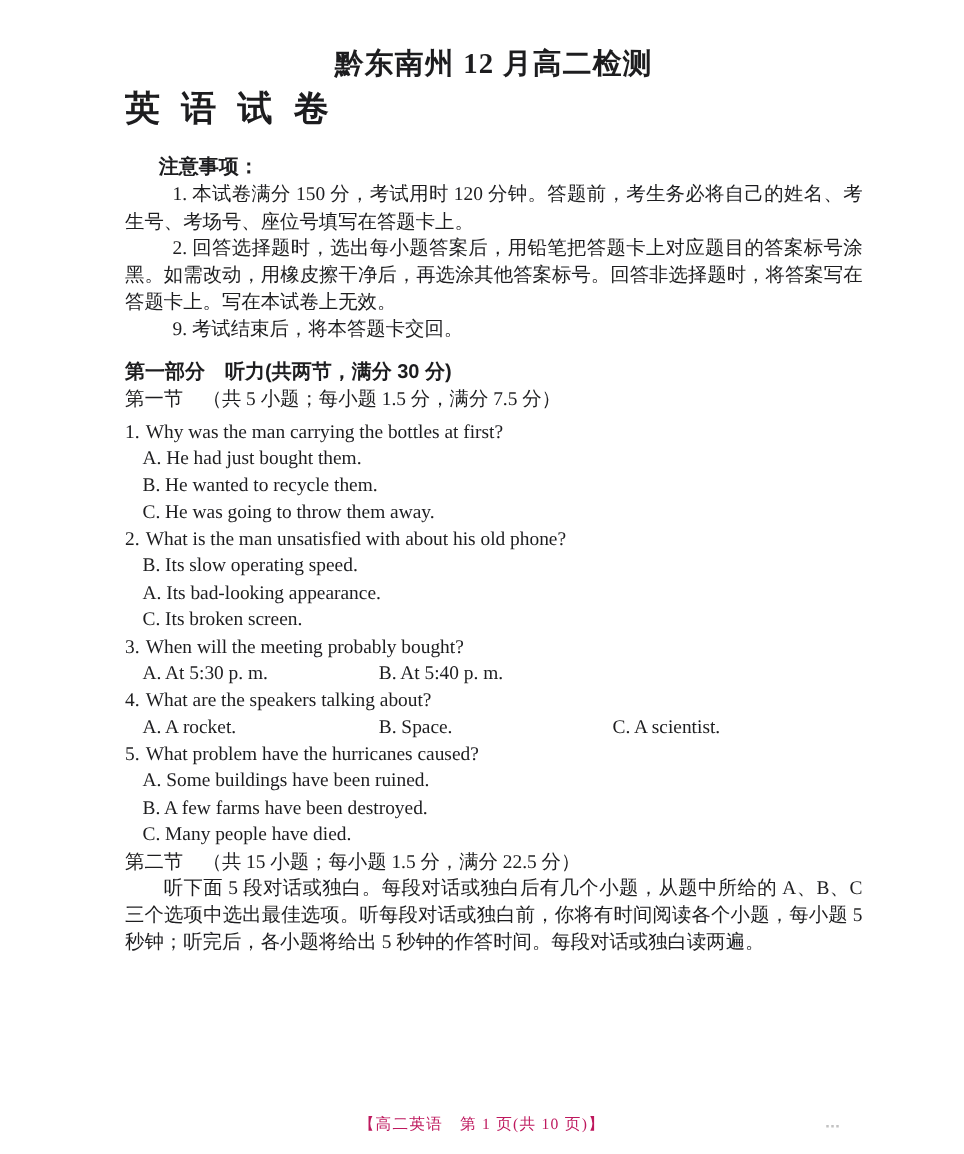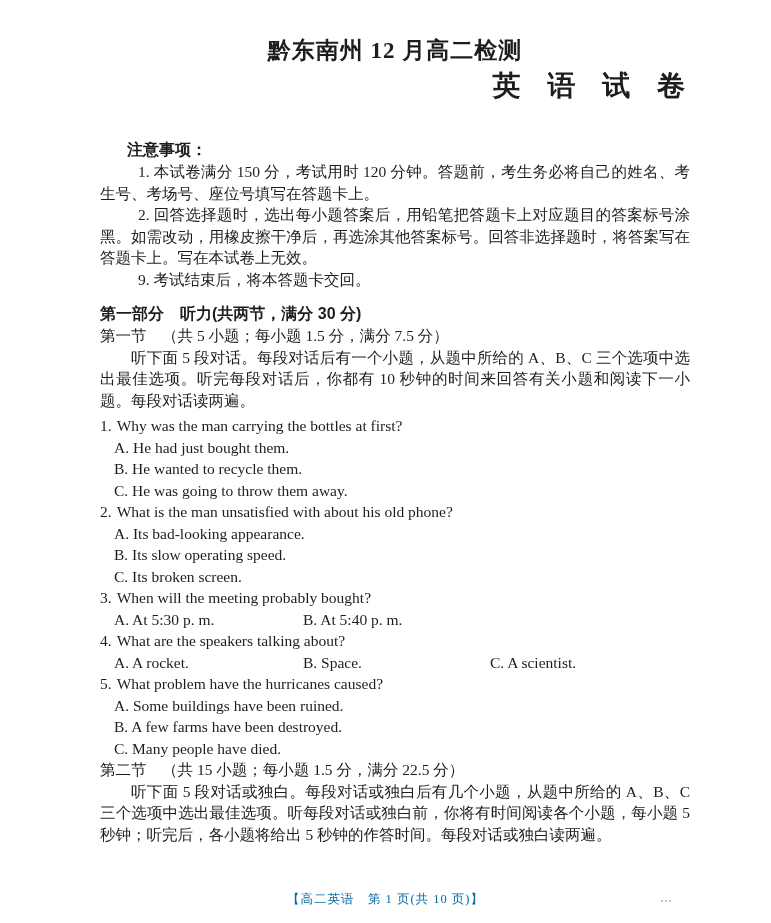--- a/index.html
+++ b/index.html
@@ -12,30 +12,30 @@
     overflow: hidden;
     position: relative;
   }
   .paper { position: absolute; inset: 0; padding: 36px 81px 0 100px; }
 
   .title-exam {
     text-align: center; font-size: 23px; line-height: 30px;
     font-weight: 600; letter-spacing: 1px;
   }
   .title-subject {
-    text-align: right; font-size: 28px; line-height: 34px;
+    text-align: left; font-size: 28px; line-height: 34px;
     font-weight: bold; letter-spacing: 5px; margin-top: 5px;
-    font-family: Liberation Mono, monospace;
+    font-family: Liberation Serif, serif;
   }
 
   .body-text, .para, .notice-item, .section-heading, .question, .opt, .opt-row {
     font-size: 15.5px; line-height: 21.5px;
   }
 
-  .notice { margin-top: 34px; }
+  .notice { margin-top: 18px; }
   .notice-heading {
     font-family: "Liberation Sans", "DejaVu Sans", sans-serif;
     font-weight: bold; font-size: 16px; line-height: 22px; margin-left: 27px;
   }
   .notice-item { margin: 0; text-indent: 38px; text-align: justify; }
 
   .part-heading {
     font-family: "Liberation Sans", "DejaVu Sans", sans-serif;
     font-weight: bold; font-size: 16px; line-height: 22px; margin-top: 13px;
   }
@@ -47,21 +47,21 @@
   .q-num { margin-right: 5px; }
   .opt { padding-left: 14px; }
   .opt-row { display: flex; padding-left: 14px; }
   .opt-row .c1 { width: 189px; }
   .opt-row .c2 { width: 187px; }
   .opt-row .c3 { flex: 1; }
 
   .page-footer {
     position: absolute; left: 0; right: 0; bottom: 16px;
     text-align: center; font-size: 12.5px; line-height: 15px;
-    color: #0369a1; letter-spacing: 1px;
+    color: #be185d; letter-spacing: 1px;
   }
 
   .scan-artifact {
     position: absolute; left: 661px; top: 900px;
     width: 10px; height: 0;
     border-top: 2px dotted #c2c2c2;
   }
 </style>
 </head>
 <body>
@@ -77,35 +77,34 @@
     <div class="notice-heading">注意事项：</div>
     <p class="notice-item">1. 本试卷满分 150 分，考试用时 120 分钟。答题前，考生务必将自己的姓名、考生号、考场号、座位号填写在答题卡上。</p>
     <p class="notice-item">2. 回答选择题时，选出每小题答案后，用铅笔把答题卡上对应题目的答案标号涂黑。如需改动，用橡皮擦干净后，再选涂其他答案标号。回答非选择题时，将答案写在答题卡上。写在本试卷上无效。</p>
     <p class="notice-item">9. 考试结束后，将本答题卡交回。</p>
   </section>
 
   <section>
     <div class="part-heading">第一部分　听力(共两节，满分 30 分)</div>
 
     <div class="section-heading">第一节　（共 5 小题；每小题 1.5 分，满分 7.5 分）</div>
-    <p class="para">听下面 5 段对话。每段对话后有一个小题，从题中所给的 A、B、C 三个选项中选出最佳选项。听完每段对话后，你都有 10 秒钟的时间来回答有关小题和阅读下一小题。每段对话读两遍。</p>
 
     <div class="questions">
 
       <div class="question">
         <div class="q-line"><span class="q-num">1.</span><span>Why was the man carrying the bottles at first?</span></div>
         <div class="opt">A. He had just bought them.</div>
         <div class="opt">B. He wanted to recycle them.</div>
         <div class="opt">C. He was going to throw them away.</div>
       </div>
 
       <div class="question">
         <div class="q-line"><span class="q-num">2.</span><span>What is the man unsatisfied with about his old phone?</span></div>
+        <div class="opt">B. Its slow operating speed.</div>
         <div class="opt">A. Its bad-looking appearance.</div>
-        <div class="opt">B. Its slow operating speed.</div>
         <div class="opt">C. Its broken screen.</div>
       </div>
 
       <div class="question">
         <div class="q-line"><span class="q-num">3.</span><span>When will the meeting probably bought?</span></div>
         <div class="opt-row">
           <span class="c1">A. At 5:30 p. m.</span>
           <span class="c2">B. At 5:40 p. m.</span>
         </div>
       </div>

